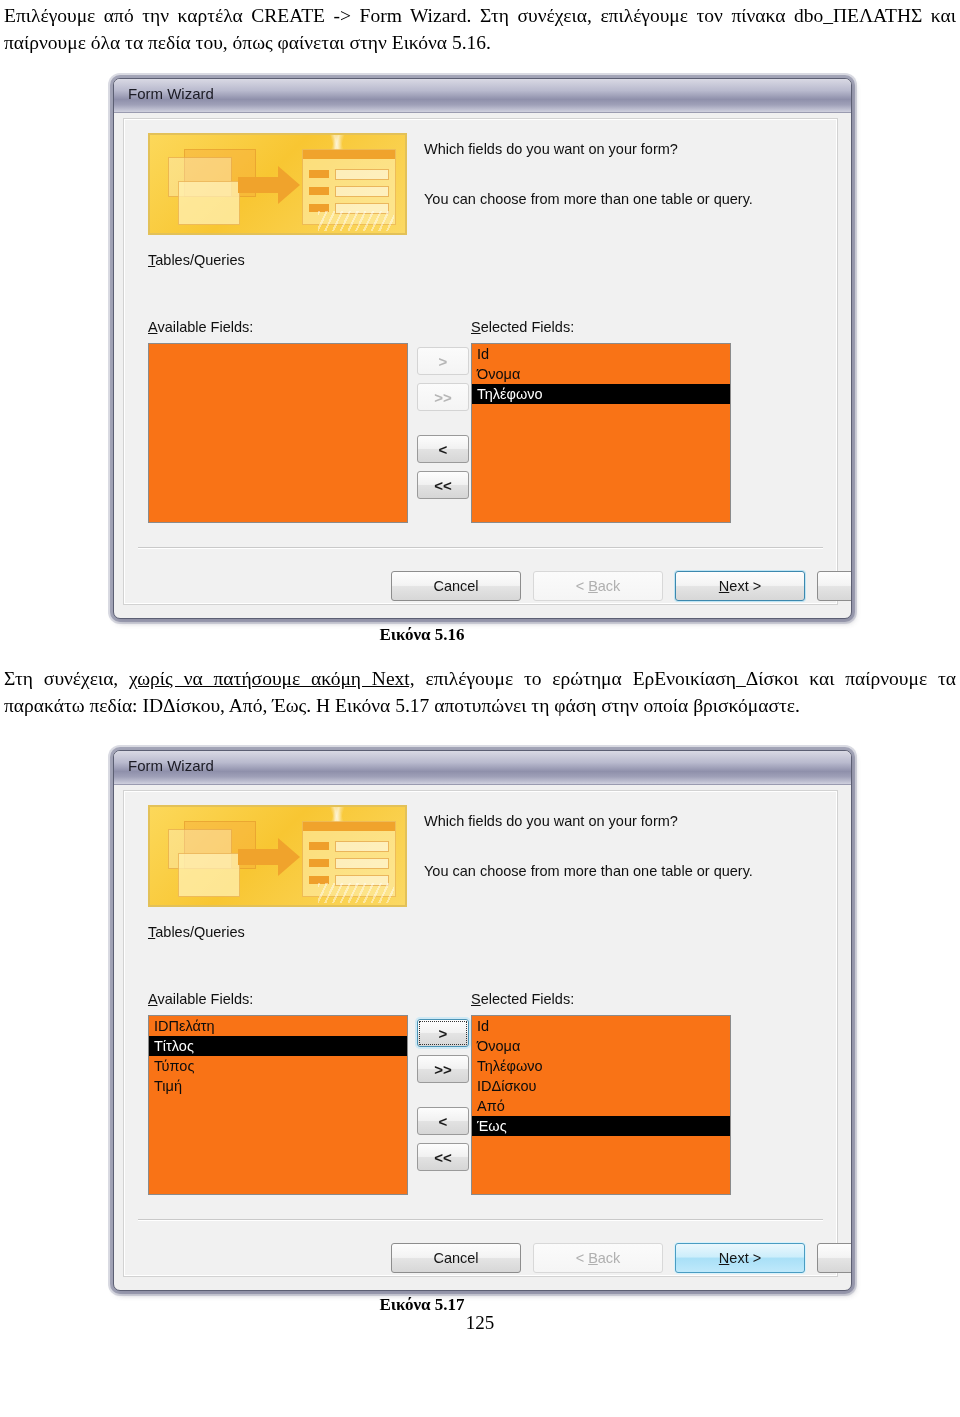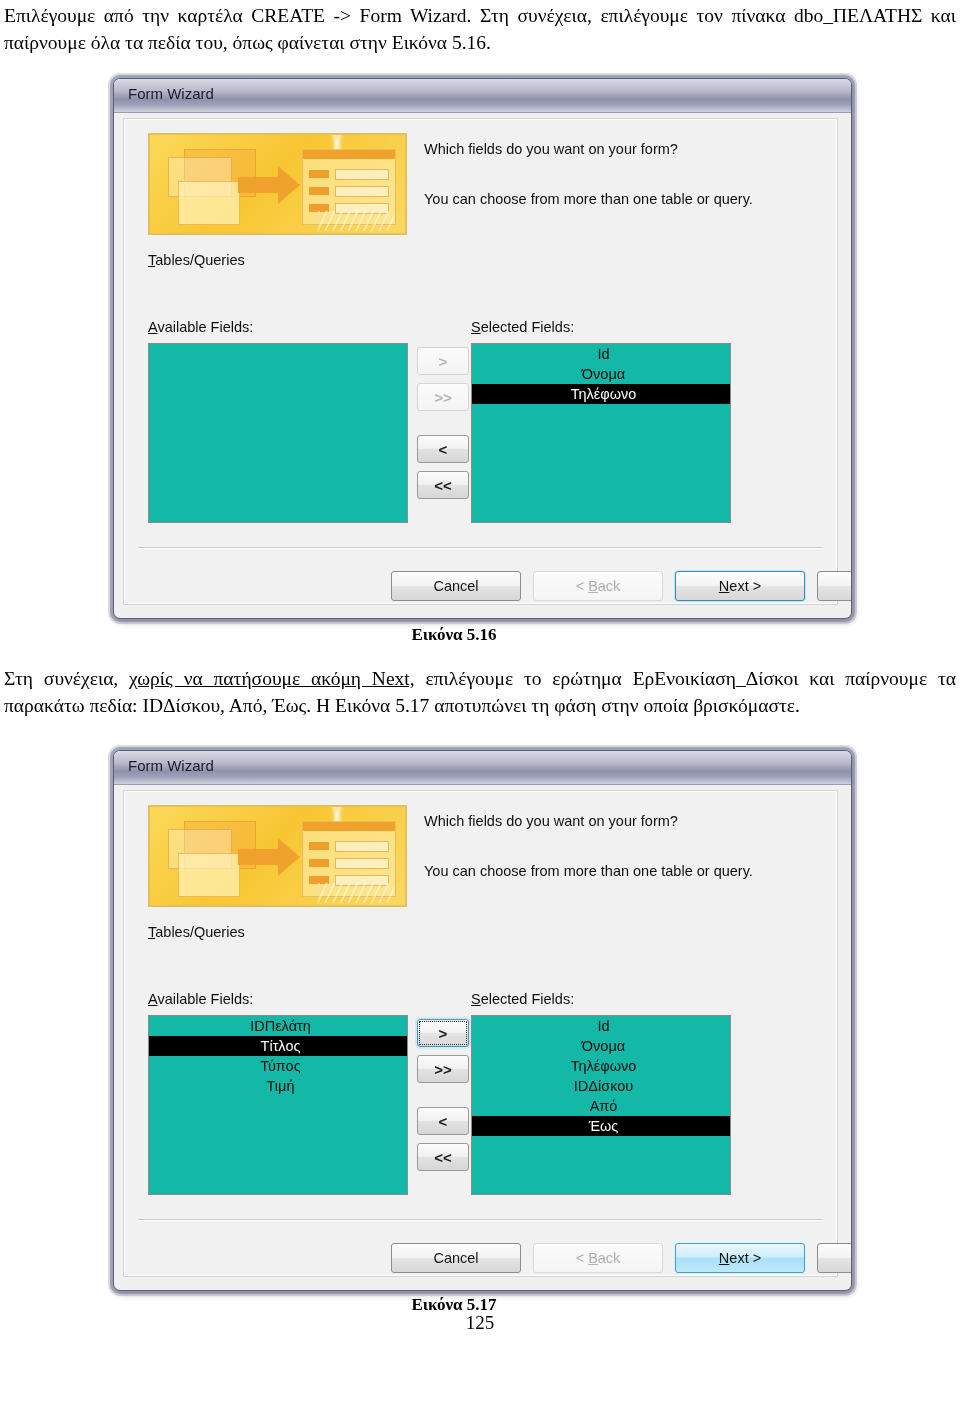--- a/index.html
+++ b/index.html
@@ -28,21 +28,20 @@
   .u-underline { text-decoration: underline; }
 
   .caption {
     position: absolute;
     width: 844px;
     text-align: center;
     font-family: "Liberation Serif", serif;
     font-weight: bold;
     font-size: 17px;
     color: #000;
-    margin-left: 32px;
   }
   .page-num {
     position: absolute;
     width: 960px;
     text-align: center;
     font-family: "Liberation Serif", serif;
     font-size: 19px;
     color: #000;
   }
 
@@ -192,25 +191,24 @@
   .combo .arrow-btn i {
     display: block;
     border-left: 5px solid transparent;
     border-right: 5px solid transparent;
     border-top: 6px solid #111;
   }
 
   
   .listbox {
     position: absolute;
-    background: #14b8a6;
+    background: #f97316;
     border: 1px solid #8b8b8b;
     box-sizing: border-box;
     overflow: hidden;
-    text-align: center;
   }
   .listbox .item {
     font-family: "Liberation Sans", sans-serif;
     font-size: 14.5px;
     line-height: 20px;
     padding-left: 5px;
     color: #0c0c0c;
     white-space: nowrap;
   }
   .listbox .item.sel {

